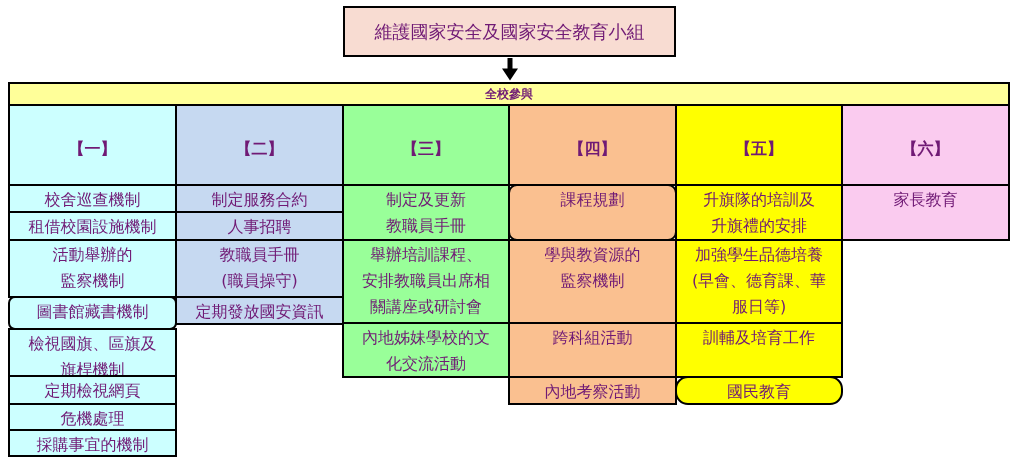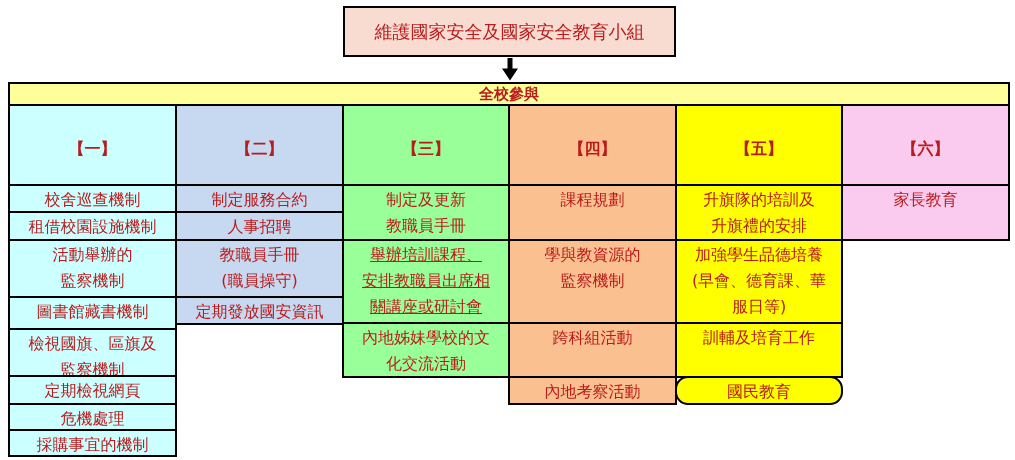--- a/index.html
+++ b/index.html
@@ -2,21 +2,21 @@
 <html><head>
 <meta charset="utf-8">
 <style>
   html, body { margin: 0; padding: 0; background: #fff; }
   .stage {
     position: relative;
     width: 821px;
     height: 460px;
     background: #ffffff;
     font-family: "DejaVu Sans", sans-serif;
-    color: #b91c1c;
+    color: #701a75;
   }
   .topbox {
     position: absolute;
     left: 343px; top: 6px;
     width: 333px; height: 51px;
     border: 2px solid #000;
     box-sizing: border-box;
     display: flex;
     flex-direction: column;
     justify-content: center;
@@ -31,21 +31,21 @@
     width: 20px; height: 23px;
   }
   .banner {
     position: absolute;
     left: 8px; top: 82px;
     width: 1002px; height: 24px;
     border: 2px solid #000;
     box-sizing: border-box;
     text-align: center;
     font-weight: bold;
-    font-size: 15px;
+    font-size: 12px;
     line-height: 20px;
   }
   .column {
     position: absolute;
     top: 104px;
   }
   .cell {
     box-sizing: border-box;
     border: 2px solid #000;
     margin-top: -2px;
@@ -80,23 +80,23 @@
 
   <div class="column" style="left:8px;width:169px">
     <div class="cell header" style="height: 82px; background-color: rgb(204, 255, 255);">
       <div>【一】</div>
       
     </div>
     <div class="cell" style="height: 29px; background-color: rgb(204, 255, 255); text-align: center;">校舍巡查機制</div>
     <div class="cell" style="height: 30px; background-color: rgb(204, 255, 255);">租借校園設施機制</div>
     <div class="cell" style="height: 59px; background-color: rgb(204, 255, 255);">活動舉辦的
 監察機制</div>
-    <div class="cell" style="height: 34px; background-color: rgb(204, 255, 255);">圖書館藏書機制</div>
+    <div class="cell" style="height: 34px; background-color: rgb(204, 255, 255); border-radius: 7px;">圖書館藏書機制</div>
     <div class="cell" style="height: 49px; background-color: rgb(204, 255, 255);">檢視國旗、區旗及
-監察機制</div>
+旗桿機制</div>
     <div class="cell" style="height: 30px; background-color: rgb(204, 255, 255);">定期檢視網頁</div>
     <div class="cell" style="height: 28px; background-color: rgb(204, 255, 255);">危機處理</div>
     <div class="cell" style="height: 28px; background-color: rgb(204, 255, 255);">採購事宜的機制</div>
   </div>
 
   <div class="column" style="left:175px;width:169px">
     <div class="cell header" style="height: 82px; background-color: rgb(198, 217, 241);">
       <div>【二】</div>
       
     </div>
@@ -107,33 +107,33 @@
     <div class="cell" style="height: 29px; background-color: rgb(198, 217, 241);">定期發放國安資訊</div>
   </div>
 
   <div class="column" style="left:342px;width:168px">
     <div class="cell header" style="height: 82px; background-color: rgb(153, 255, 153);">
       <div>【三】</div>
       
     </div>
     <div class="cell" style="height: 57px; background-color: rgb(153, 255, 153);">制定及更新
 教職員手冊</div>
-    <div class="cell" style="height: 85px; background-color: rgb(153, 255, 153); text-decoration: underline;">舉辦培訓課程、
+    <div class="cell" style="height: 85px; background-color: rgb(153, 255, 153);">舉辦培訓課程、
 安排教職員出席相
 關講座或研討會</div>
     <div class="cell" style="height: 56px; background-color: rgb(153, 255, 153);">內地姊妹學校的文
 化交流活動</div>
   </div>
 
   <div class="column" style="left:508px;width:169px">
     <div class="cell header" style="height: 82px; background-color: rgb(250, 192, 144);">
       <div>【四】</div>
       
     </div>
-    <div class="cell" style="height: 57px; background-color: rgb(250, 192, 144);">課程規劃</div>
+    <div class="cell" style="height: 57px; background-color: rgb(250, 192, 144); border-radius: 9px;">課程規劃</div>
     <div class="cell" style="height: 85px; background-color: rgb(250, 192, 144);">學與教資源的
 監察機制</div>
     <div class="cell" style="height: 56px; background-color: rgb(250, 192, 144);">跨科組活動</div>
     <div class="cell" style="height: 29px; background-color: rgb(250, 192, 144);">內地考察活動</div>
   </div>
 
   <div class="column" style="left:675px;width:168px">
     <div class="cell header" style="height: 82px; background-color: rgb(255, 255, 0);">
       <div>【五】</div>
       

